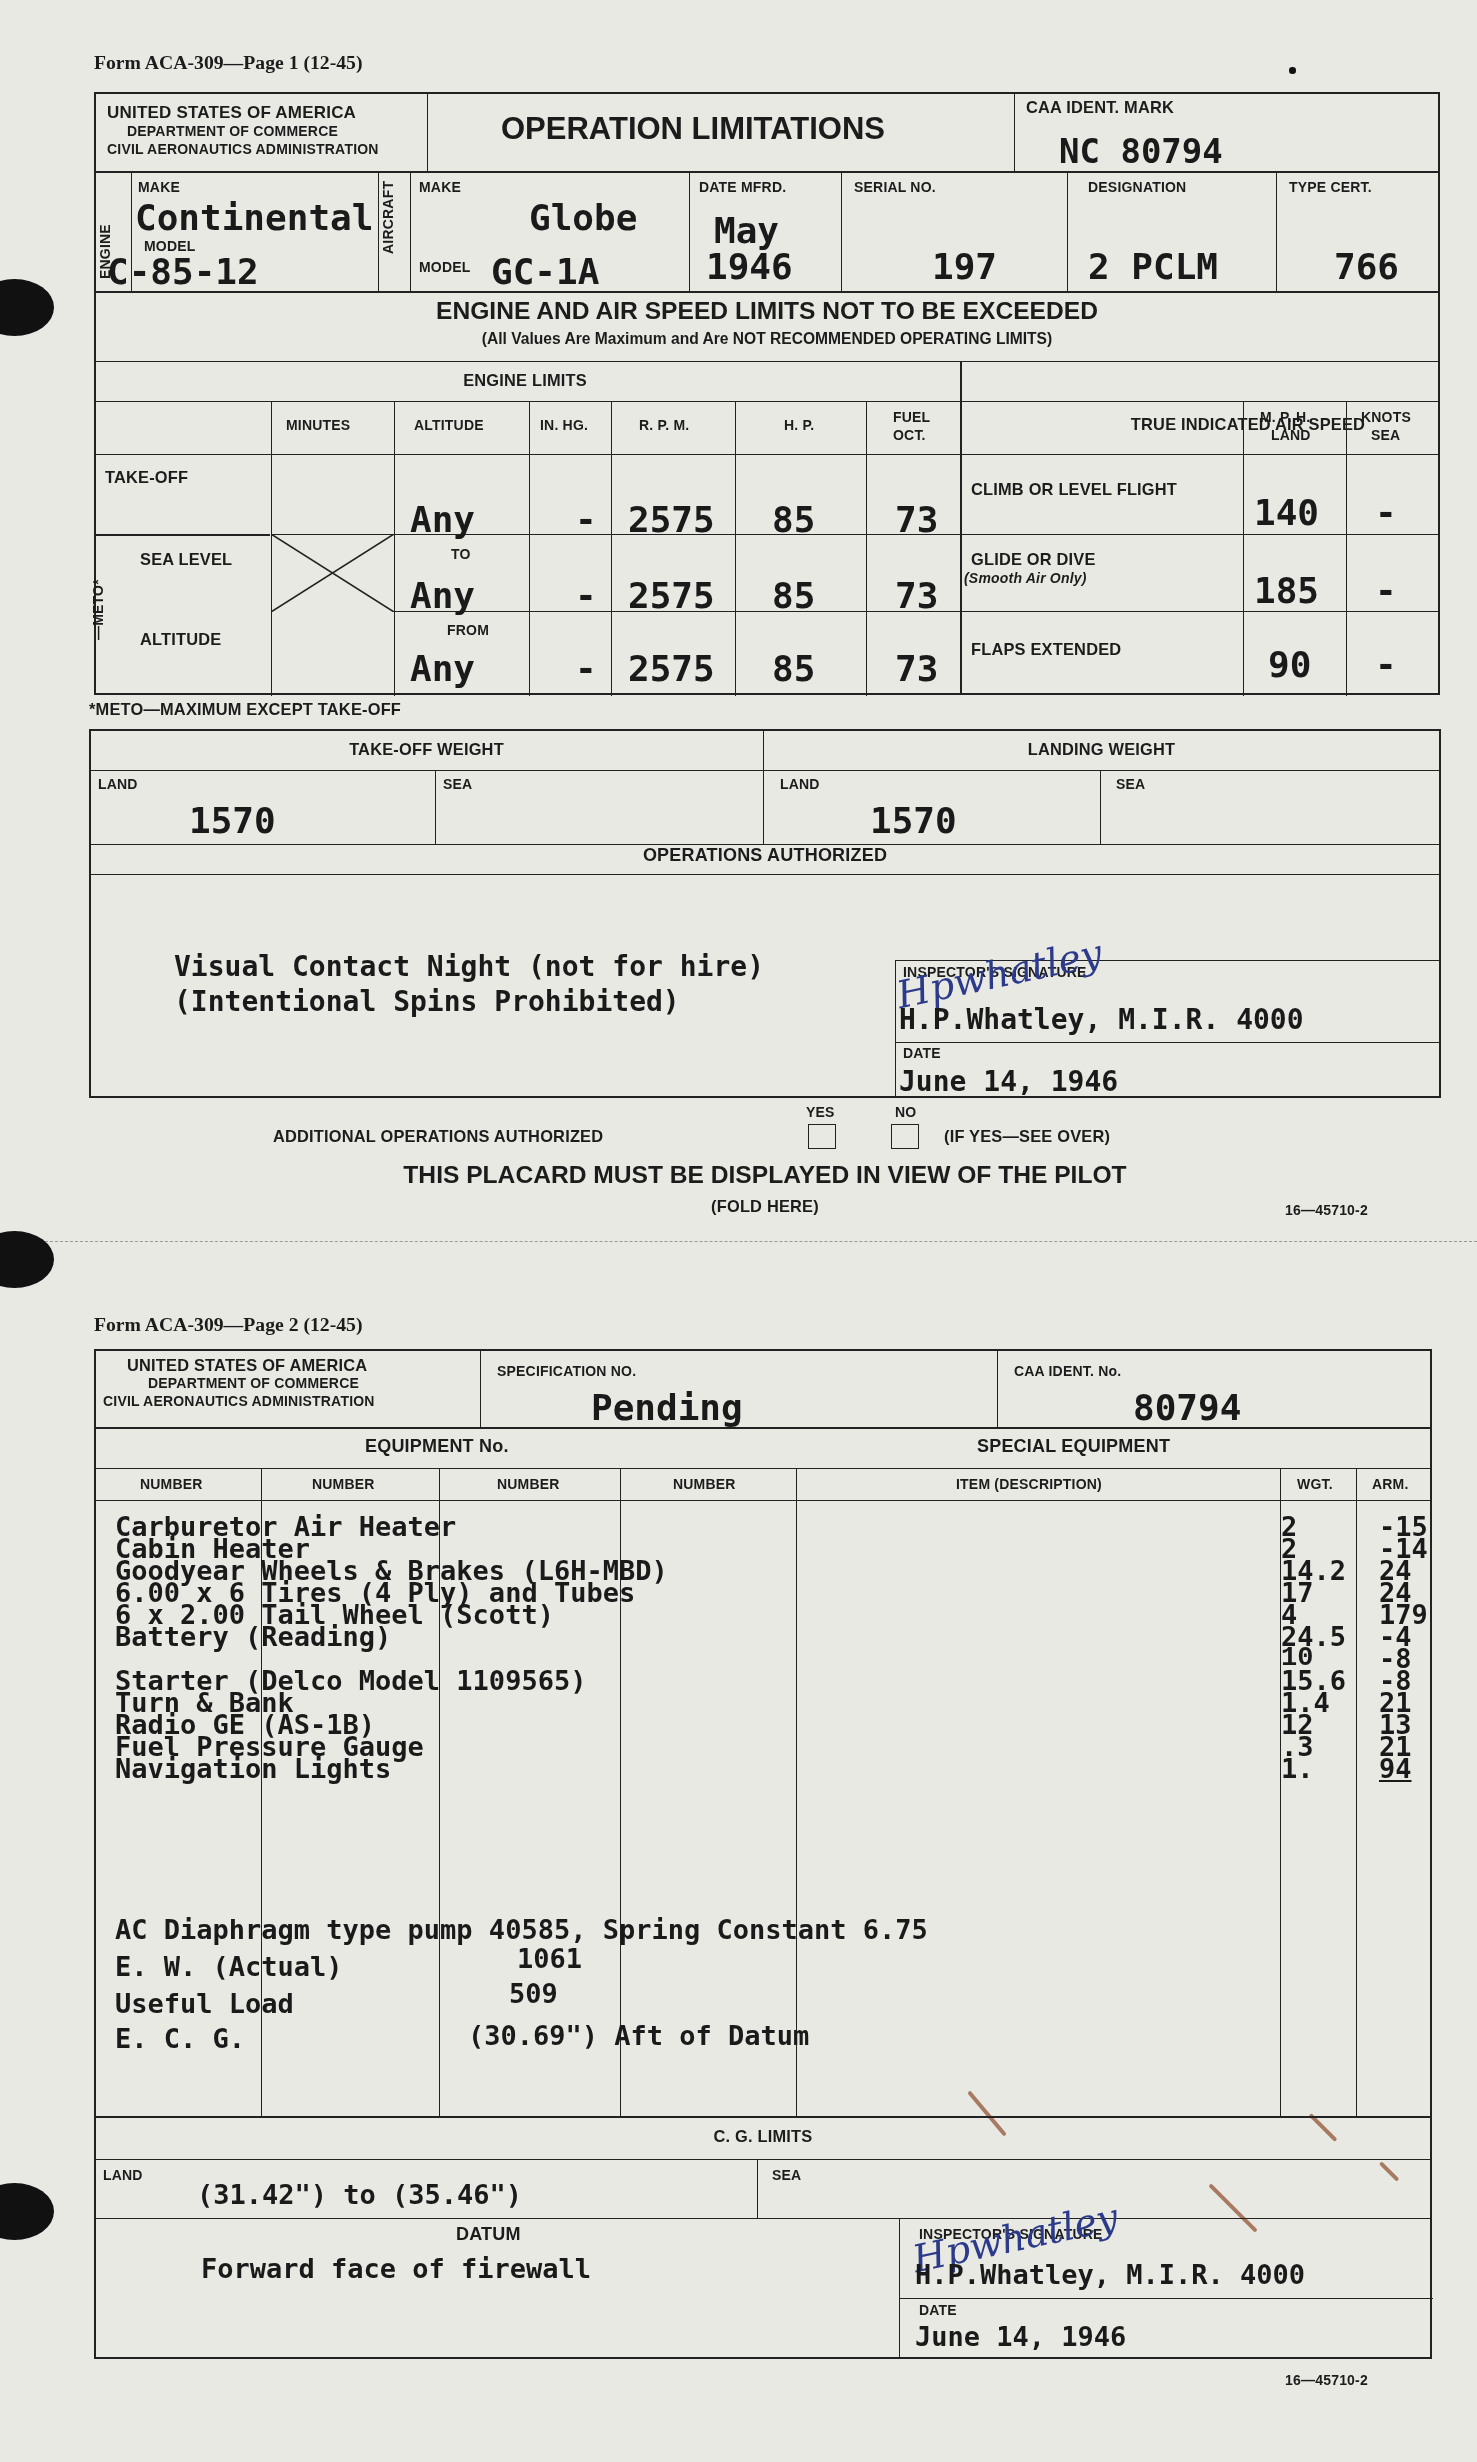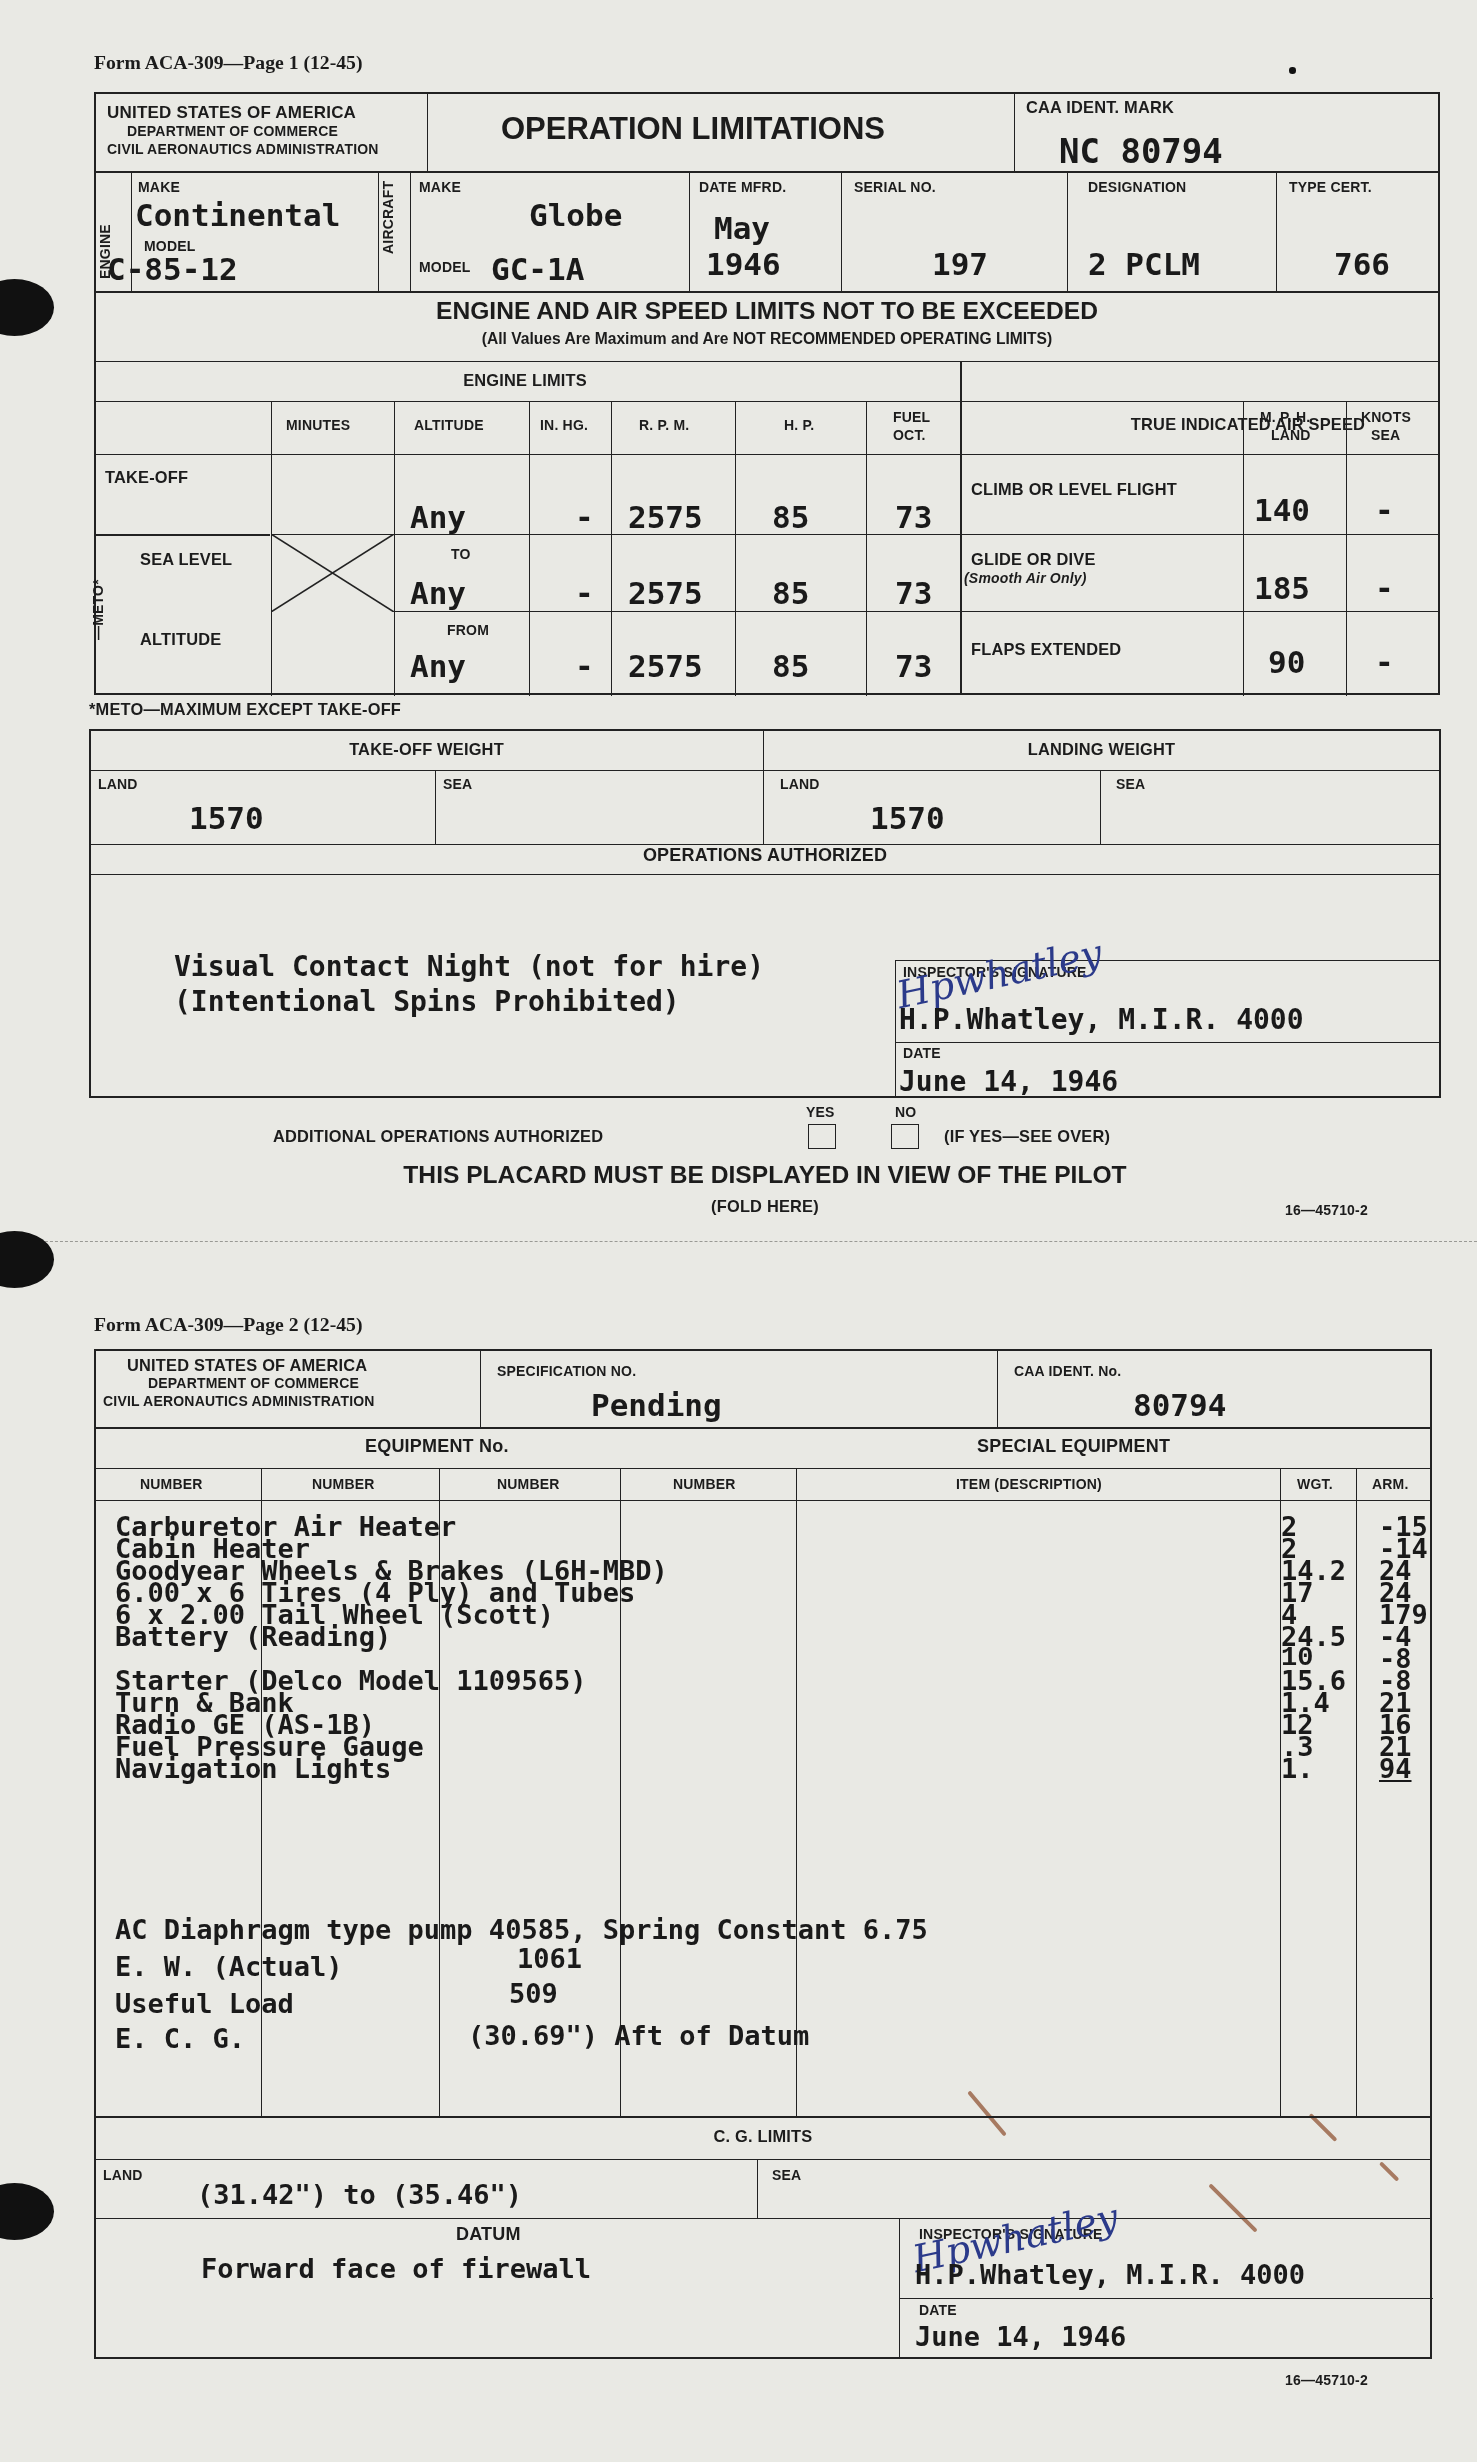--- a/index.html
+++ b/index.html
@@ -9,21 +9,21 @@
   .hole{position:absolute;width:79px;height:57px;border-radius:50%;background:#111;}
   .hole.l{left:-24.6px;}
   .box{position:absolute;border:2.5px solid #222;box-sizing:border-box;}
   .hl{position:absolute;height:0;border-top:1.6px solid #222;}
   .hlt{position:absolute;height:0;border-top:2.5px solid #222;}
   .vl{position:absolute;width:0;border-left:1.6px solid #222;}
   .vlt{position:absolute;width:0;border-left:2.5px solid #222;}
   .lbl{position:absolute;font-size:16.4px;font-weight:bold;letter-spacing:0.2px;white-space:nowrap;}
   .lbls{position:absolute;font-size:14px;font-weight:bold;letter-spacing:0.2px;white-space:nowrap;}
   .tw{position:absolute;font-family:"DejaVu Sans Mono","Liberation Mono",monospace;font-weight:bold;
-      font-size:31px;white-space:nowrap;color:#1a1a1a;}
+      font-size:36px;white-space:nowrap;color:#1a1a1a;}
   .twl{position:absolute;font-family:"DejaVu Sans Mono","Liberation Mono",monospace;font-weight:bold;
       font-size:27px;white-space:pre;color:#1a1a1a;line-height:35px;}
   .form-hdr{position:absolute;font-family:"Liberation Serif",serif;font-weight:bold;font-size:19.7px;white-space:nowrap;}
   .title{position:absolute;font-weight:bold;white-space:nowrap;}
   .center{text-align:center;}
   .chk{position:absolute;width:28px;height:24.6px;border:1.6px solid #222;box-sizing:border-box;}
   .sig{position:absolute;font-family:"DejaVu Serif",serif;font-style:italic;color:#2b3a8a;font-size:38px;transform:rotate(-12deg);white-space:nowrap;}
   .stain{position:absolute;background:#8a4a2a;opacity:.7;border-radius:2.5px;}
 </style>
 </head>
@@ -222,21 +222,21 @@
 <div class="abs" style="left:115px;top:1509px;width:1321px;">
   <div class="twl" style="position:relative;height:22px;"><span>Carburetor Air Heater</span><span class="abs" style="left:1166px;">2</span><span class="abs" style="left:1264px;">-15</span></div>
   <div class="twl" style="position:relative;height:22px;"><span>Cabin Heater</span><span class="abs" style="left:1166px;">2</span><span class="abs" style="left:1264px;">-14</span></div>
   <div class="twl" style="position:relative;height:22px;"><span>Goodyear Wheels &amp; Brakes (L6H-MBD)</span><span class="abs" style="left:1166px;">14.2</span><span class="abs" style="left:1264px;">24</span></div>
   <div class="twl" style="position:relative;height:22px;"><span>6.00 x 6 Tires (4 Ply) and Tubes</span><span class="abs" style="left:1166px;">17</span><span class="abs" style="left:1264px;">24</span></div>
   <div class="twl" style="position:relative;height:22px;"><span>6 x 2.00 Tail Wheel (Scott)</span><span class="abs" style="left:1166px;">4</span><span class="abs" style="left:1264px;">179</span></div>
   <div class="twl" style="position:relative;height:22px;"><span>Battery (Reading)</span><span class="abs" style="left:1166px;">24.5</span><span class="abs" style="left:1264px;">-4</span></div>
   <div class="twl" style="position:relative;height:22px;"><span class="abs" style="left:1166px;font-family:Liberation Mono, monospace;">10</span><span class="abs" style="left:1264px;">-8</span></div>
   <div class="twl" style="position:relative;height:22px;"><span>Starter (Delco Model 1109565)</span><span class="abs" style="left:1166px;">15.6</span><span class="abs" style="left:1264px;">-8</span></div>
   <div class="twl" style="position:relative;height:22px;"><span>Turn &amp; Bank</span><span class="abs" style="left:1166px;">1.4</span><span class="abs" style="left:1264px;">21</span></div>
-  <div class="twl" style="position:relative;height:22px;"><span>Radio GE (AS-1B)</span><span class="abs" style="left:1166px;">12</span><span class="abs" style="left:1264px;">16</span></div>
+  <div class="twl" style="position:relative;height:22px;"><span>Radio GE (AS-1B)</span><span class="abs" style="left:1166px;">12</span><span class="abs" style="left:1264px;">13</span></div>
   <div class="twl" style="position:relative;height:22px;"><span>Fuel Pressure Gauge</span><span class="abs" style="left:1166px;">.3</span><span class="abs" style="left:1264px;">21</span></div>
   <div class="twl" style="position:relative;height:22px;"><span>Navigation Lights</span><span class="abs" style="left:1166px;">1.</span><span class="abs" style="left:1264px;text-decoration:underline;">94</span></div>
 </div>
 <div class="twl" style="left:115px;top:1912px;">AC Diaphragm type pump 40585, Spring Constant 6.75</div>
 <div class="twl" style="left:115px;top:1949px;">E. W. (Actual)</div>
 <div class="twl" style="left:517px;top:1941px;">1061</div>
 <div class="twl" style="left:115px;top:1986px;">Useful Load</div>
 <div class="twl" style="left:509px;top:1976px;">509</div>
 <div class="twl" style="left:115px;top:2021px;">E. C. G.</div>
 <div class="twl" style="left:468px;top:2018px;">(30.69") Aft of Datum</div>

